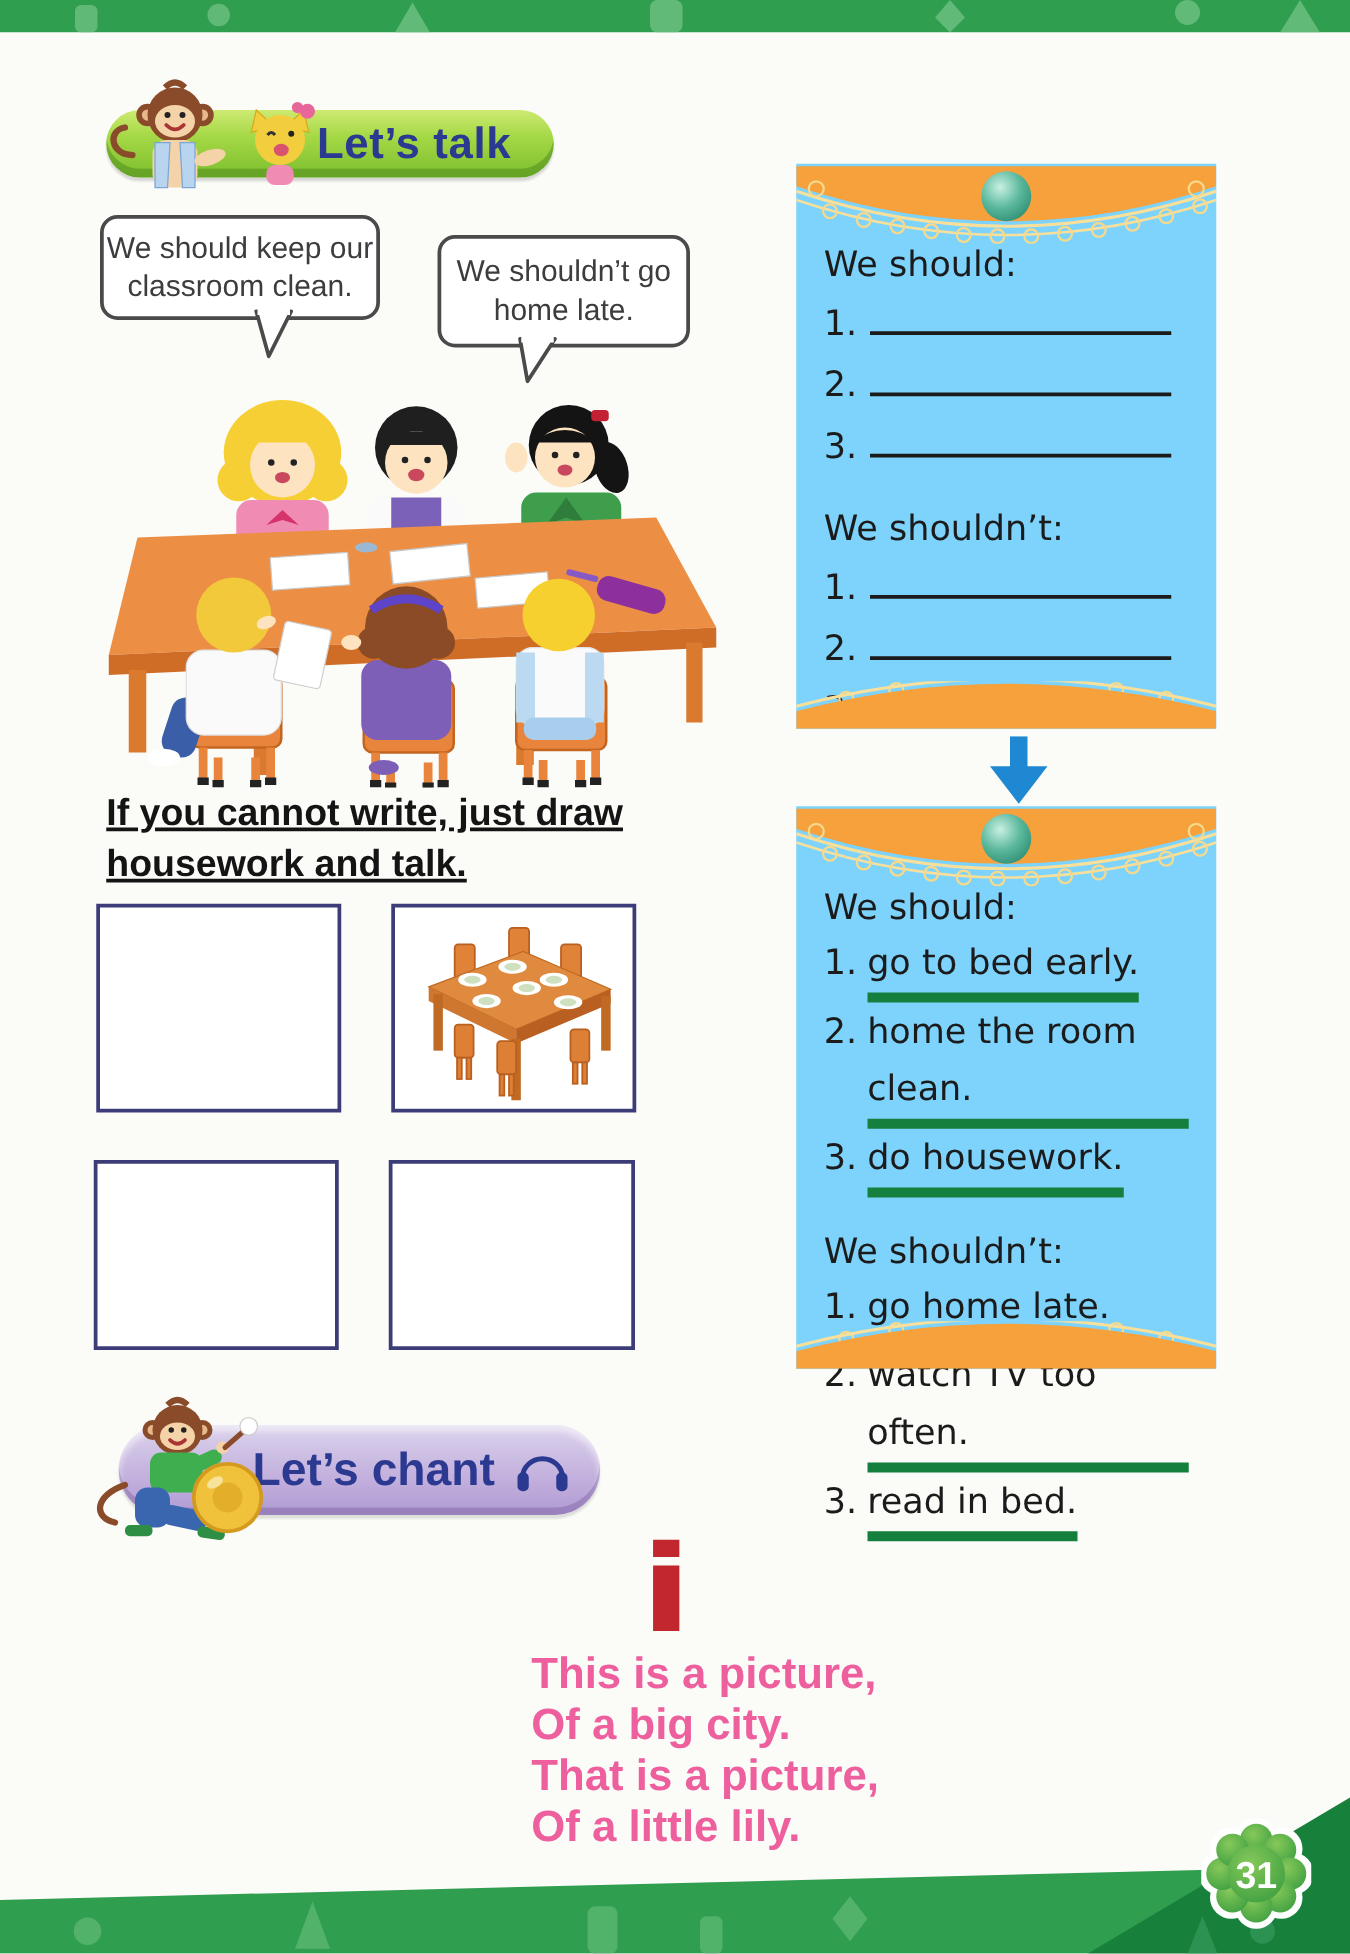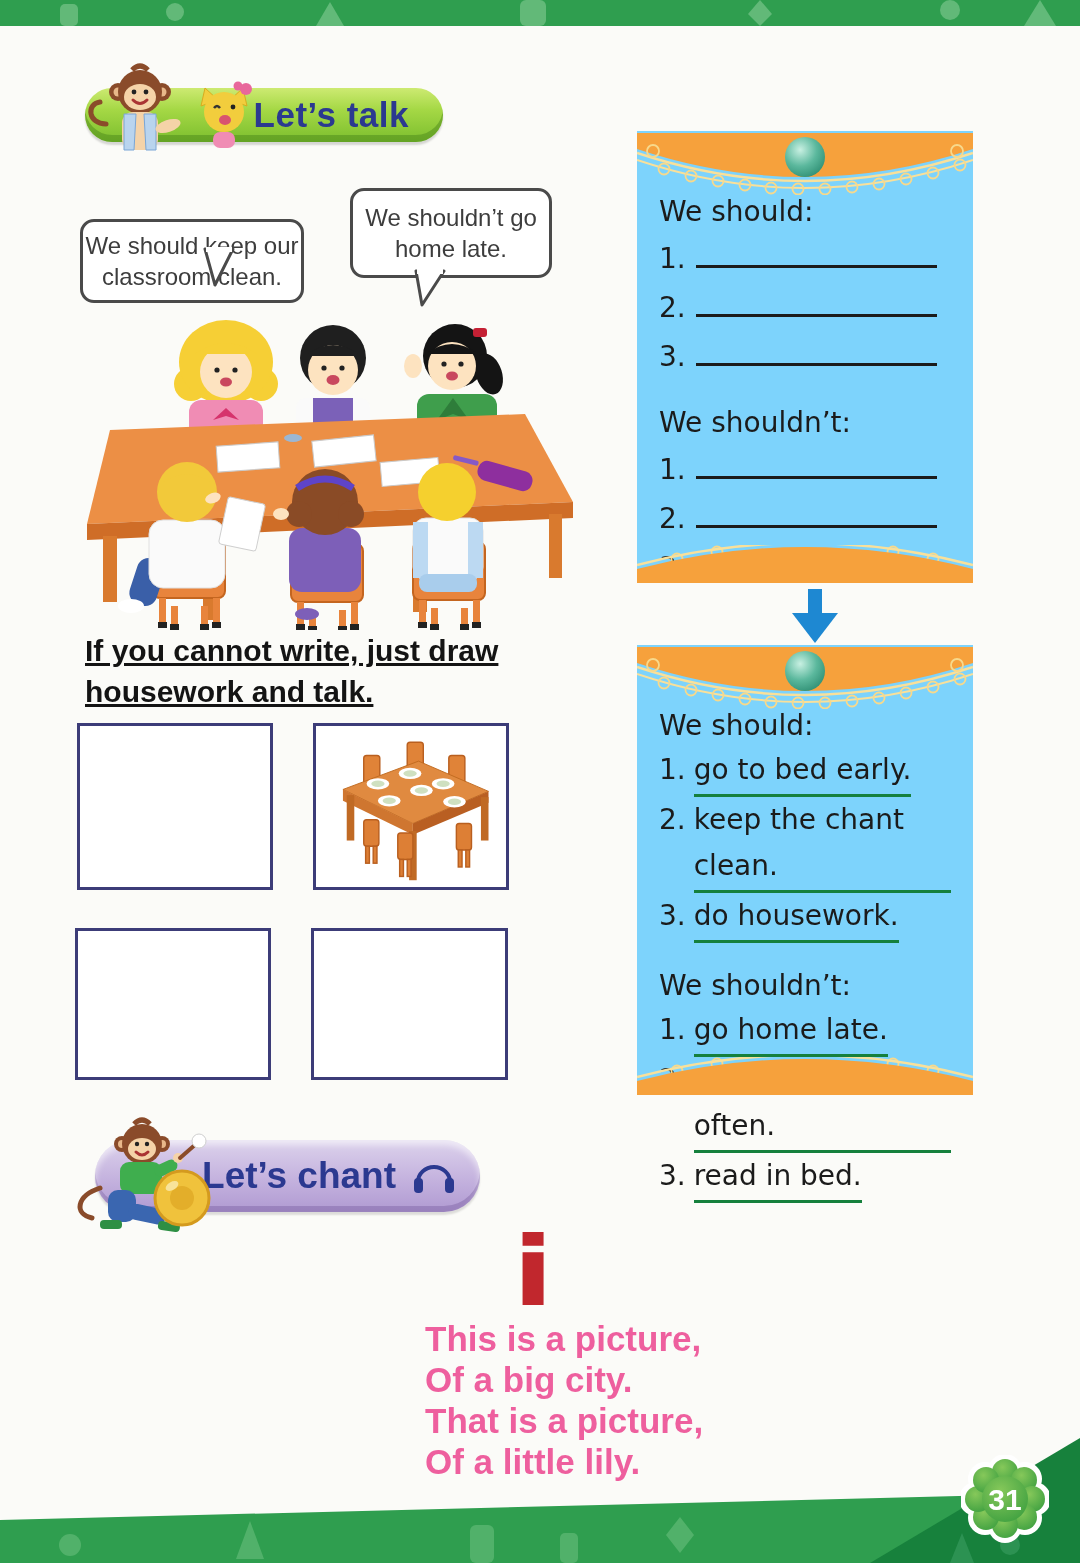--- a/index.html
+++ b/index.html
@@ -13,21 +13,21 @@
   
   .talk-banner{left:85px;top:88px;width:358px;height:54px;border-radius:28px;
     background:linear-gradient(180deg,#cdea72 0%,#a5d845 40%,#7cbe2e 100%);
     box-shadow:inset 0 -7px 0 rgba(70,130,25,.45), 0 3px 2px rgba(0,0,0,.15);
     display:flex;align-items:center;justify-content:flex-end;padding-right:34px;box-sizing:border-box;}
   .talk-banner .title{font-size:35px;font-weight:bold;color:#2b3990;letter-spacing:.5px;}
 
   
   .bubble{background:#fff;border:3px solid #4a4a4a;border-radius:14px;display:flex;flex-direction:column;
     align-items:center;justify-content:center;text-align:center;color:#3d3d3d;font-size:24px;line-height:31px;}
-  .bubble1{left:80px;top:172px;width:218px;height:78px;margin-top:47px;}
+  .bubble1{left:80px;top:172px;width:218px;height:78px;}
   .bubble2{left:350px;top:188px;width:196px;height:84px;}
 
   
   .instruction{left:85px;top:630px;width:500px;font-size:30px;font-weight:bold;color:#141414;line-height:41px;text-decoration:underline;}
 
   
   .draw-box{background:#fff;border:3px solid #3c3c78;box-sizing:border-box;}
   .box1{left:77px;top:723px;width:196px;height:167px;}
   .box2{left:313px;top:723px;width:196px;height:167px;display:flex;align-items:center;justify-content:center;}
   .box3{left:75px;top:928px;width:196px;height:152px;}
@@ -37,21 +37,21 @@
   .card{width:336px;background:#7dd3fc;box-sizing:border-box;}
   .card1{left:637px;top:131px;height:452px;}
   .card2{left:637px;top:645px;height:450px;}
   .card .deco-top{position:absolute;left:0;top:0;}
   .card .deco-bottom{position:absolute;left:0;bottom:0;}
   .card-body{position:relative;padding:60px 22px 0 22px;font-family:"DejaVu Sans",sans-serif;color:#1b1b1b;}
   .card-label{font-size:28px;line-height:42px;font-weight:500;}
   .card-line{display:flex;align-items:baseline;font-size:28px;line-height:46px;}
   .card-line .num{flex:0 0 auto;}
   .card-line .blank{flex:1 1 auto;border-bottom:3px solid #1b1b1b;height:32px;margin:0 14px 7px 10px;}
-  .card-line .answer{border-bottom:3px solid #15803d;margin-left:8px;padding-bottom:1px;}
+  .card-line .answer{border-bottom:8px solid #15803d;margin-left:8px;padding-bottom:1px;}
   .card-gap{height:22px;}
 
   
   .chant-banner{left:95px;top:1140px;width:385px;height:72px;border-radius:36px;
     background:linear-gradient(180deg,#dcd2ec 0%,#c4b2de 55%,#b09ad2 100%);
     box-shadow:inset 0 5px 6px rgba(255,255,255,.55), inset 0 -6px 0 rgba(110,80,150,.35), 0 3px 2px rgba(0,0,0,.12);
     display:flex;align-items:center;justify-content:flex-end;padding-right:24px;box-sizing:border-box;}
   .chant-banner .title{font-size:37px;font-weight:bold;color:#2b3990;margin-right:16px;}
 
   .letter-i{left:503px;top:1232px;width:60px;text-align:center;font-family:"DejaVu Sans",sans-serif;
@@ -394,21 +394,21 @@
       <circle cx="168" cy="26" r="20" fill="url(#pinGrad)"></circle>
     </svg>
     <div class="card-body">
       <div class="card-label">We should:</div>
       <div class="card-line">
           <span class="num">1.</span>
           <span class="answer">go to bed early.</span>
         </div>
       <div class="card-line">
           <span class="num">2.</span>
-          <span class="answer">keep the chant clean.</span>
+          <span class="answer">home the room clean.</span>
         </div>
       <div class="card-line">
           <span class="num">3.</span>
           <span class="answer">do housework.</span>
         </div>
       <div class="card-gap"></div>
       <div class="card-label">We shouldn’t:</div>
       <div class="card-line">
           <span class="num">1.</span>
           <span class="answer">go home late.</span>

